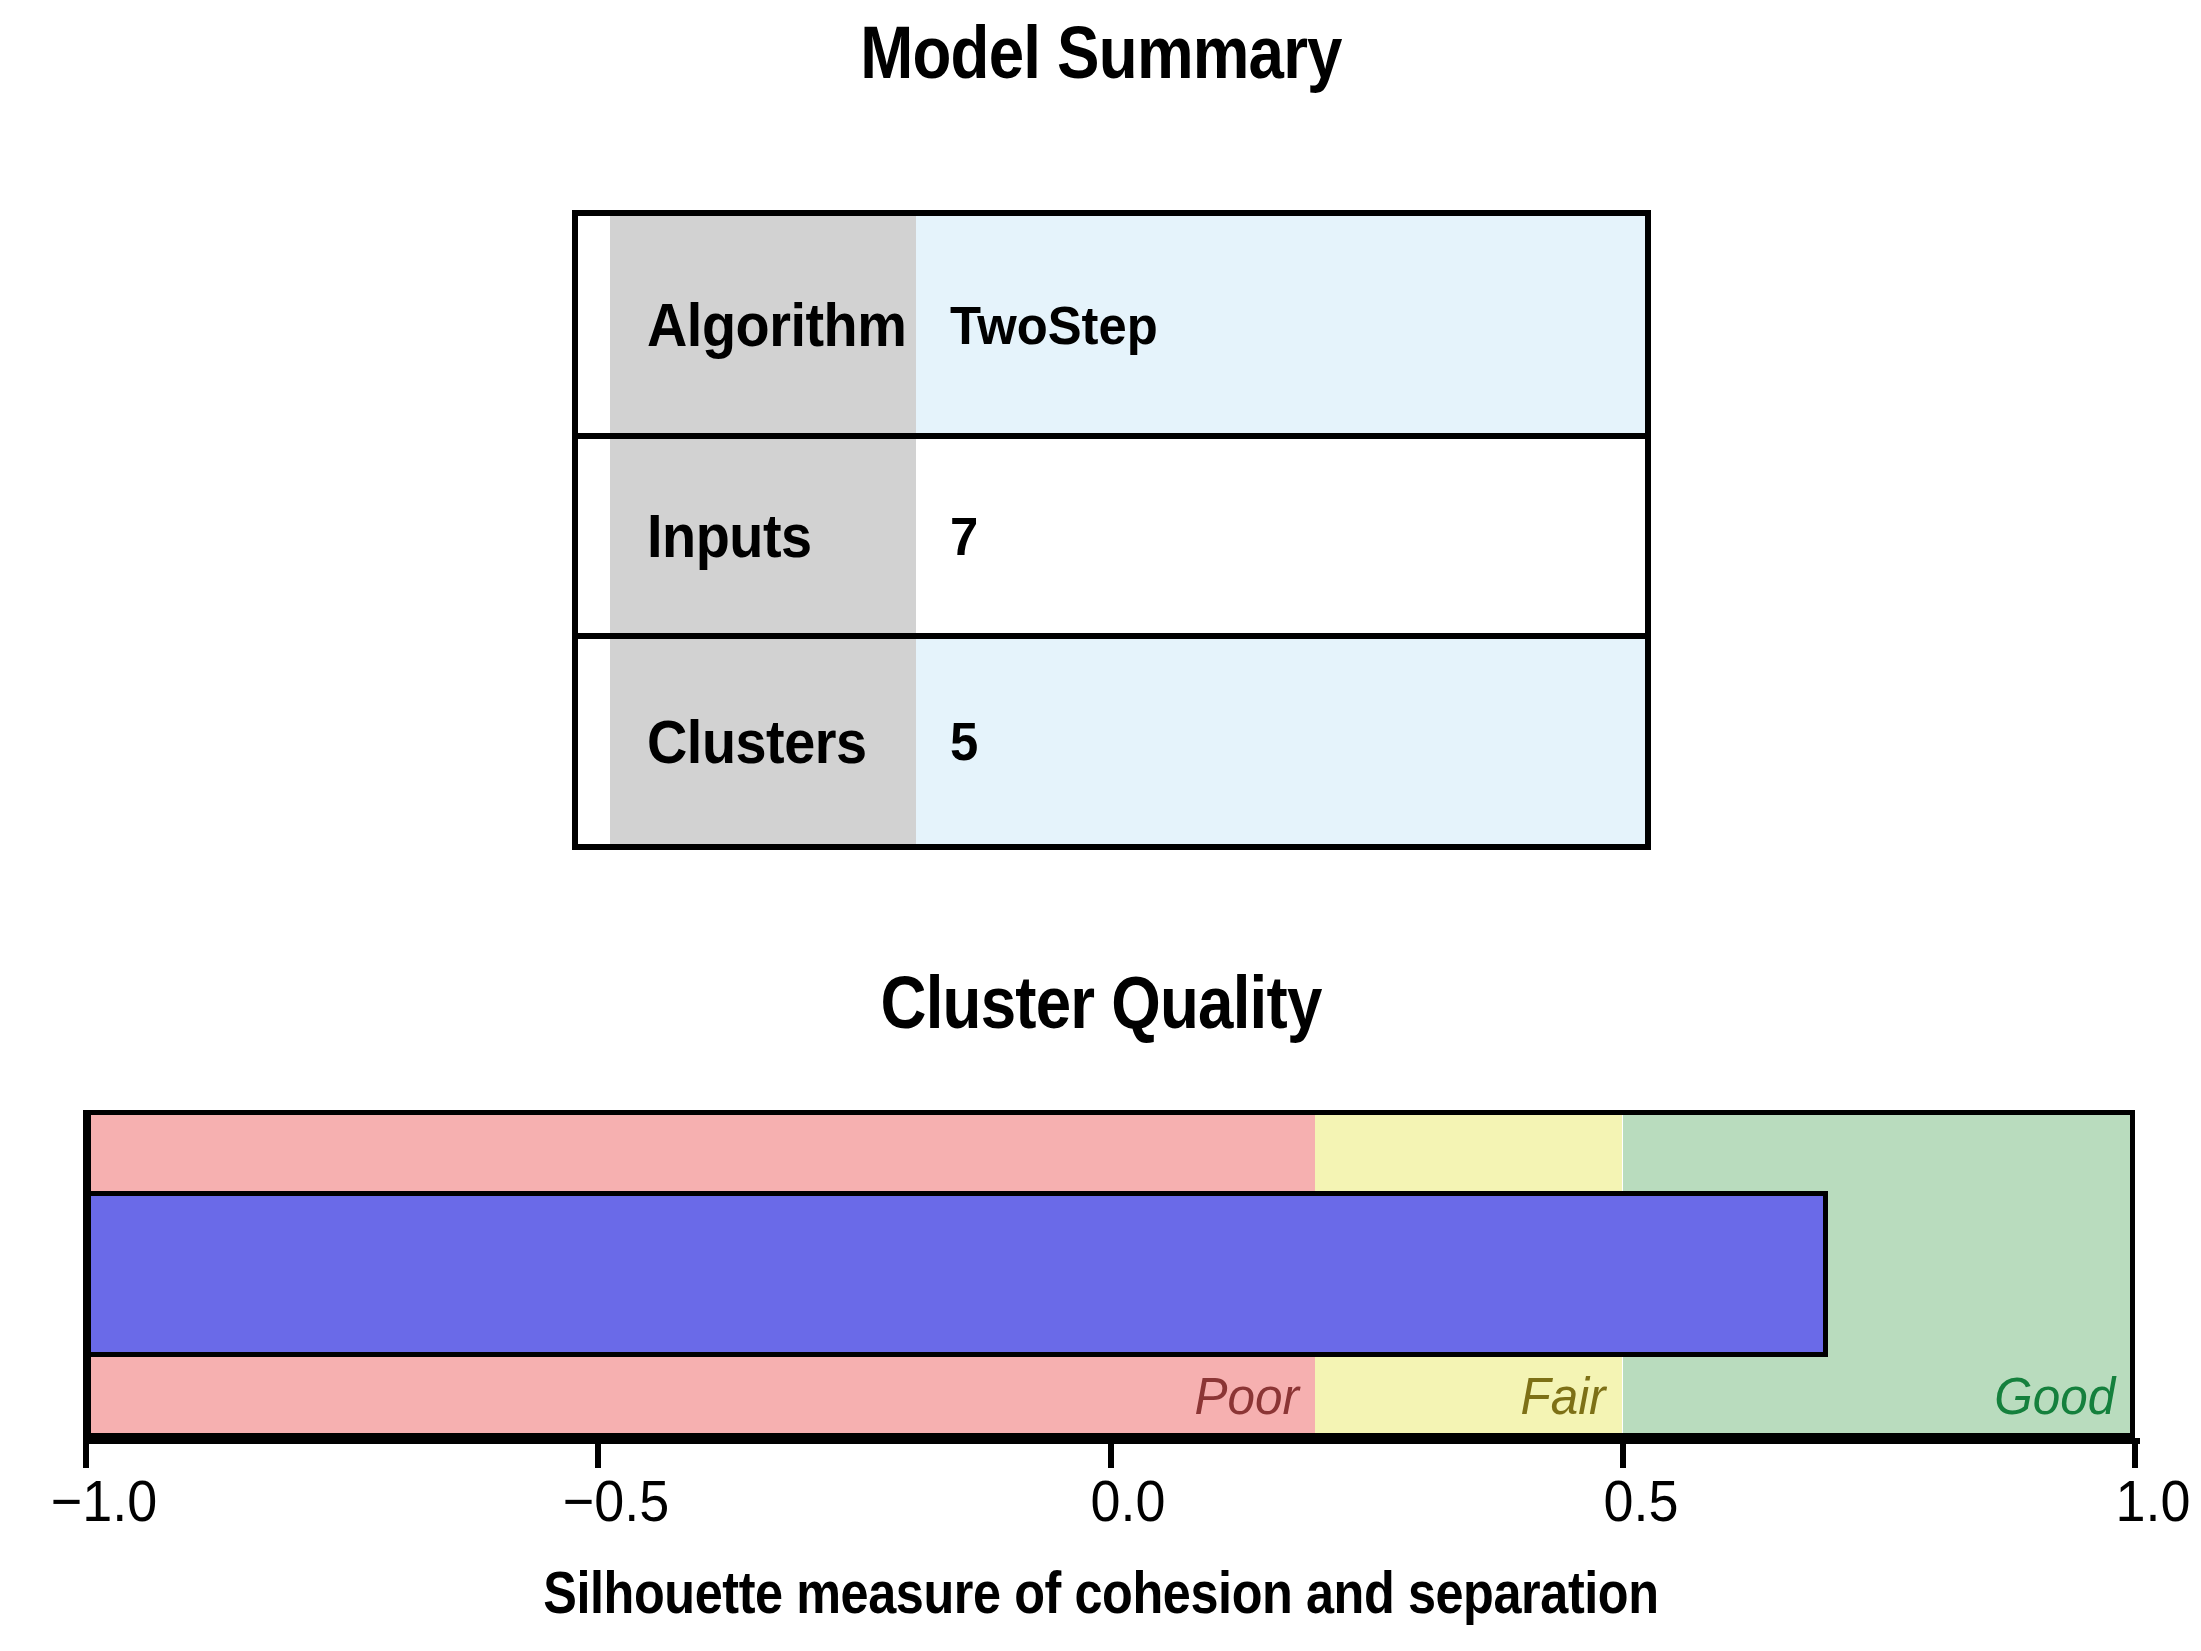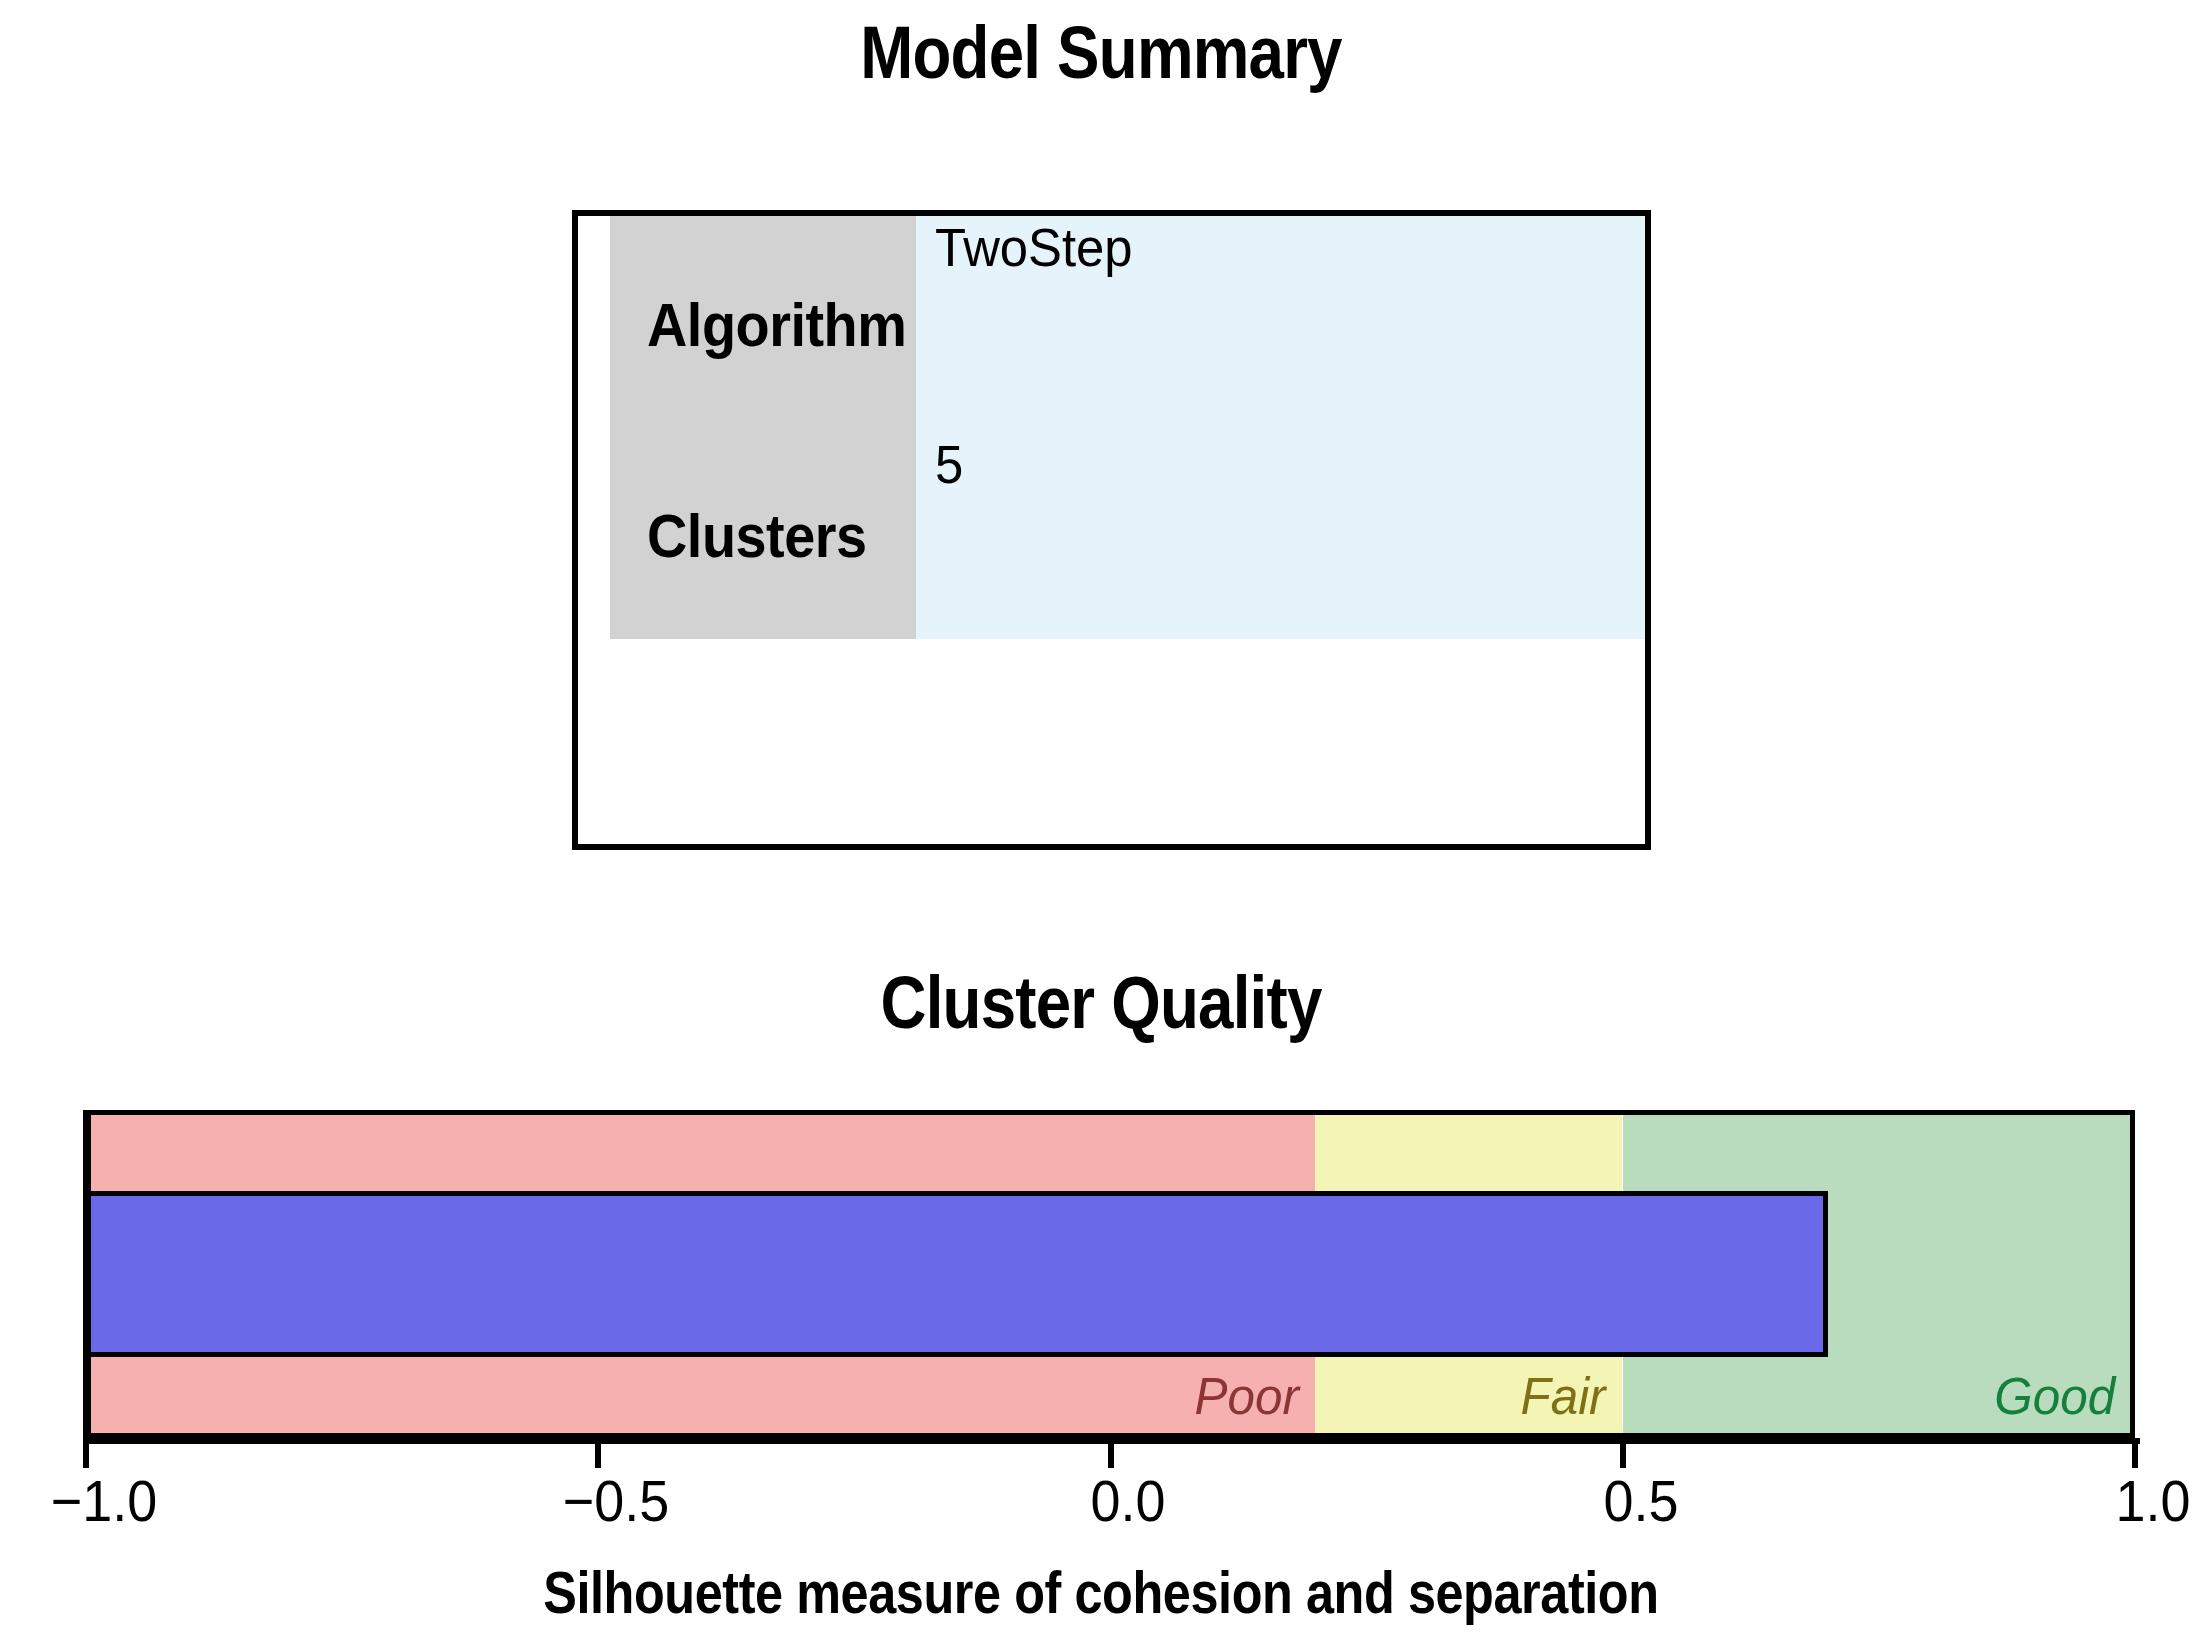--- a/index.html
+++ b/index.html
@@ -70,23 +70,24 @@
   .scell-label span {
     display: inline-block;
     transform: scaleX(0.90);
     transform-origin: left center;
     white-space: nowrap;
   }
   .scell-value {
     flex: 1 1 auto;
     box-sizing: border-box;
     display: flex;
-    padding-left: 19px;
+    align-items: center;
+    padding-left: 34px;
     font-size: 54px;
-    font-weight: normal;
+    font-weight: bold;
   }
   .scell-value span {
     display: inline-block;
     transform: scaleX(0.94);
     transform-origin: left center;
     white-space: nowrap;
   }
   .bg-blue { background: #e5f3fb; }
   .bg-white { background: #ffffff; }
 
@@ -210,20 +211,28 @@
 
   <div class="srow r0">
     <div class="scell-label">
       <span>Algorithm</span>
     </div>
     <div class="scell-value bg-blue">
       <span>TwoStep</span>
     </div>
   </div>
 
+  <div class="srow r1">
+    <div class="scell-label">
+      <span>Inputs</span>
+    </div>
+    <div class="scell-value bg-white">
+      <span>7</span>
+    </div>
+  </div>
 
   <div class="srow r2">
     <div class="scell-label">
       <span>Clusters</span>
     </div>
     <div class="scell-value bg-blue">
       <span>5</span>
     </div>
   </div>
 

